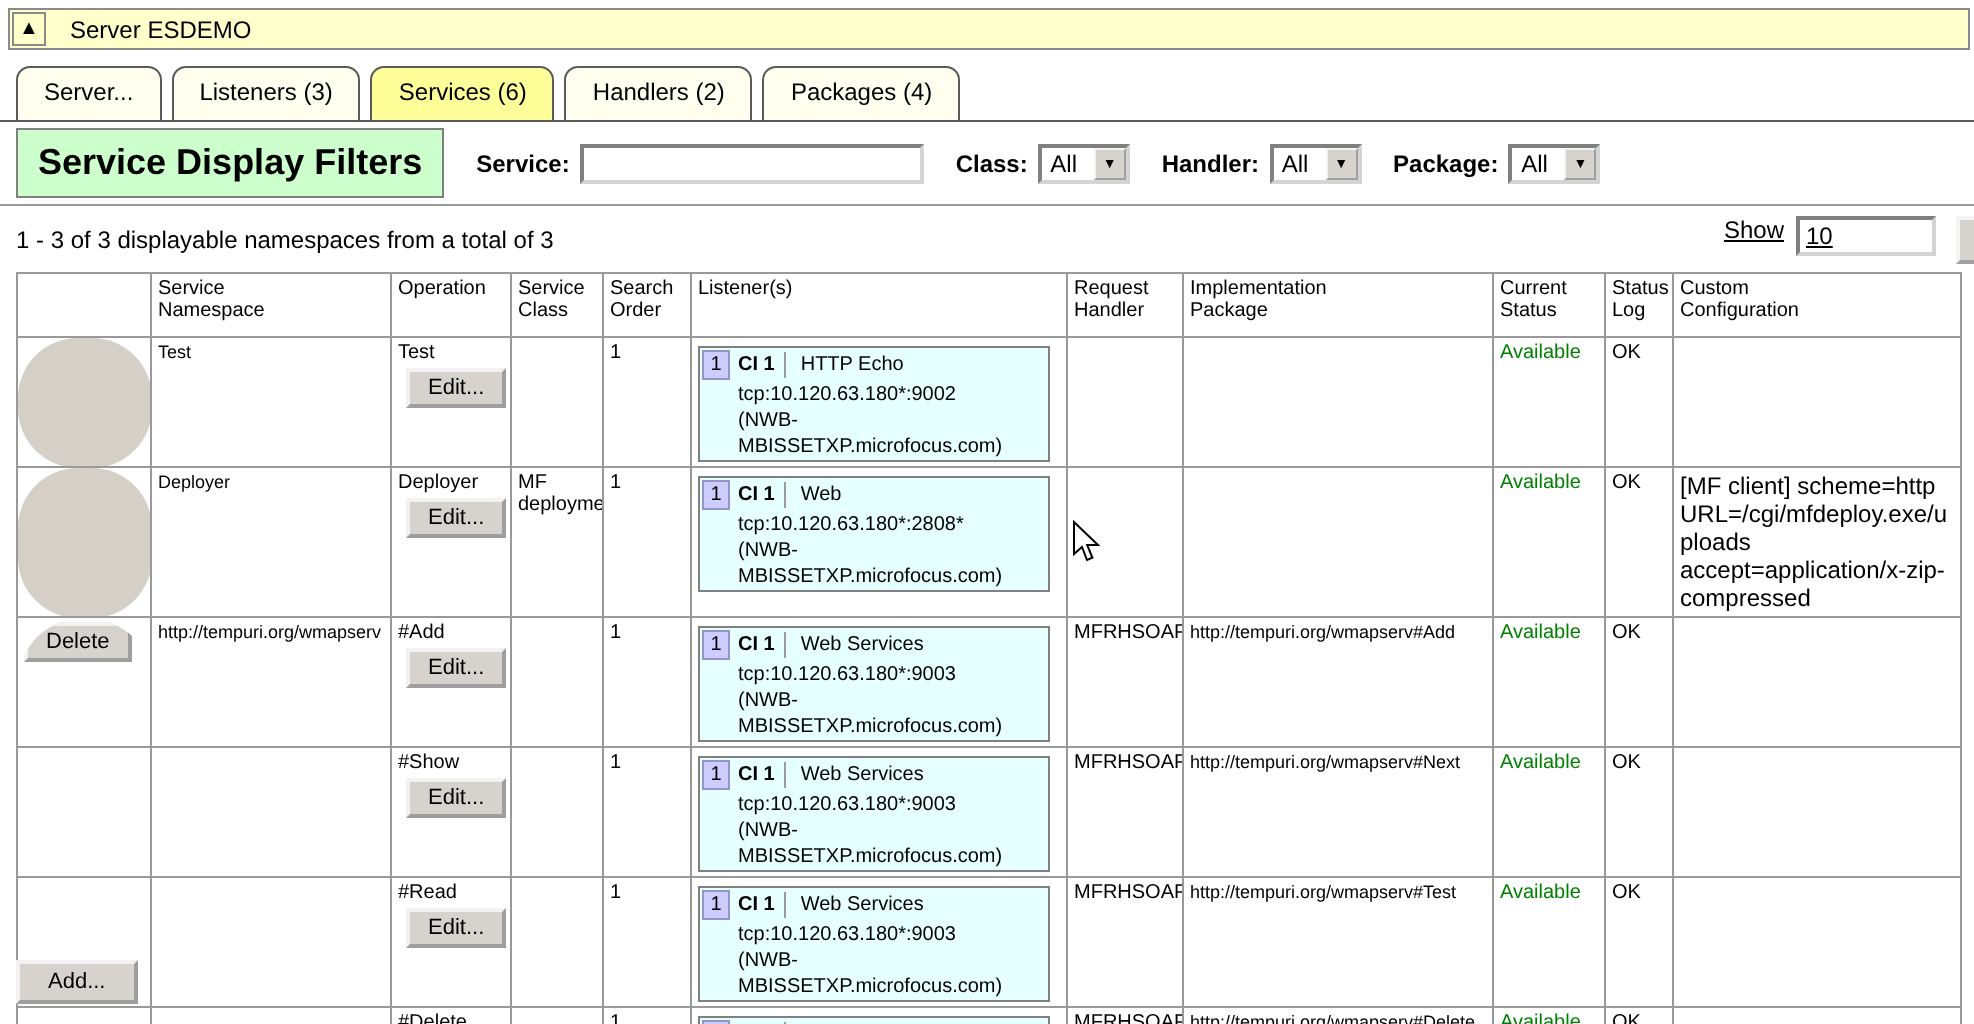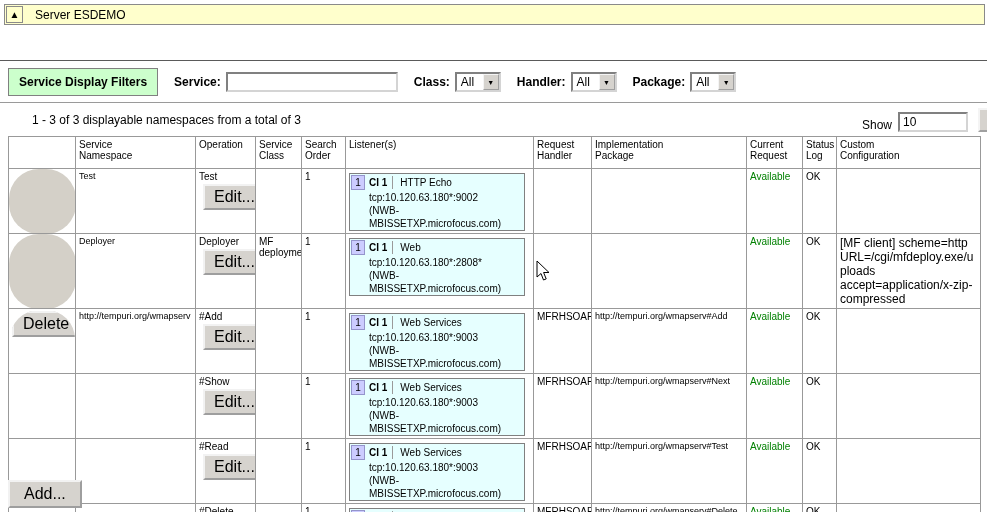--- a/index.html
+++ b/index.html
@@ -21,35 +21,35 @@
   .tab { border:1px solid #5a5a5a; border-radius:7px 7px 0 0;
          background:var(--tab-inactive-bg,#fffff0); padding:5px 13px 4px 13px;
          font-size:12px; white-space:nowrap; cursor:default; }
   .tab.active { background:var(--tab-active-bg,#ffff99); }
   .tabline { position:absolute; left:0; top:60px; width:987px; height:0; border-top:1px solid #5a5a5a; }
 
   
   .filters { position:absolute; left:0; top:61px; width:987px; height:42px;
              border-bottom:1px solid #9a9a9a; display:flex; align-items:center; }
   .ftitle { margin-left:8px; background:var(--filter-title-bg,#ccffcc); border:1px solid #808080;
-            padding:6px 10px; font-weight:bold; font-size:12px; white-space:nowrap; }
+            padding:6px 10px; font-weight:bold; font-size:18px; white-space:nowrap; }
   .flabel { font-weight:bold; font-size:12px; margin-left:16px; margin-right:5px; white-space:nowrap; }
   .tinput { width:172px; height:20px; border:2px inset #d4d4d4; background:#fff;
             font-family:inherit; font-size:12px; padding:1px 3px; }
   .sel { display:inline-flex; align-items:center; border:2px inset #d4d4d4; background:#fff;
          height:20px; font-size:12px; cursor:default; }
-  .sel .val { padding:0 8px 0 4px; min-width:26px; }
+  .sel .val { padding:0 8px 0 4px; min-width:26px;text-align:center; }
   .sel .dd { width:16px; height:16px; background:var(--button-face,#d6d3ce);
              border:1px outset #f4f4f4; font-size:7px; line-height:15px; text-align:center; color:#000; }
 
   
   .summary { position:absolute; left:0; top:103px; width:987px; height:33px;
-             display:flex; align-items:center; font-size:12px;padding-left:24px; }
+             display:flex; align-items:center; font-size:12px; }
   .count { margin-left:8px; }
-  .sright { margin-left:auto; display:flex; align-items:flex-end; }
+  .sright { margin-left:auto; display:flex; align-items:flex-start;text-decoration:underline; }
   .slabel { margin-right:6px; }
   .show-input { width:70px; height:20px; border:2px inset #d4d4d4; font-family:inherit;
                 font-size:12px; padding:1px 3px; }
   .ssuffix { margin-left:8px; }
   .cutoff-btn { width:12px; height:24px; background:var(--button-face,#d6d3ce);
                 border:2px outset #f4f4f4; margin-left:10px; margin-right:-3px; }
 
   
   table.grid { position:absolute; left:8px; top:136px; width:972px; border-collapse:collapse;
                table-layout:fixed; font-size:10px; }
@@ -67,38 +67,45 @@
   .lbox { border:1px solid #808080; background:var(--listener-bg,#e6ffff); margin:2px 0 0 0;
           width:176px; font-size:10px; line-height:13px; }
   .lhead { display:flex; align-items:center; }
   .lnum { background:var(--listener-num-bg,#ccccff); border:1px solid #9595cc; width:14px;
           text-align:center; margin:1px 2px 1px 1px; }
   .lid { padding:0 5px 0 2px; border-right:1px solid #9a9a9a;font-weight:bold; }
   .lname { padding:0 7px; }
   .laddr, .lhost { padding:0 3px 0 19px; }
 
   
-  .btn { font-family:inherit; font-size:16px; background:var(--button-face,#d6d3ce);
+  .btn { font-family:inherit; font-size:11px; background:var(--button-face,#d6d3ce);
          border:2px outset #f2f2f2; padding:2px 9px; color:#000; cursor:default; }
   .editbtn { margin-left:4px; }
   .del-wrap { padding:2px 2px;border-radius:30px; }
   .add-btn { position:absolute; left:8px; top:480px; padding:3px 14px; }
 
   .cursor { position:absolute; left:536px; top:260px; }
 </style>
 </head>
 <body>
 
 <div class="page">
 
   <div class="banner">
     <span class="tribox">▲</span>
     <span class="banner-text"><span>Server </span><b>ESDEMO</b></span>
   </div>
 
+  <div class="tabs" id="tabs">
+      <div class="tab">Server...</div>
+      <div class="tab">Listeners (3)</div>
+      <div class="tab active">Services (6)</div>
+      <div class="tab">Handlers (2)</div>
+      <div class="tab">Packages (4)</div>
+    </div>
   <div class="tabline"></div>
 
   <div class="filters">
     <span class="ftitle">Service Display Filters</span>
     <label class="flabel">Service:</label>
     <input class="tinput" type="text" value="" style="">
     <label class="flabel">Class:</label>
     <span class="sel">
       <span class="val">All</span>
       <span class="dd">▼</span>
@@ -147,21 +154,21 @@
           <th>Service
 Class</th>
           <th>Search
 Order</th>
           <th>Listener(s)</th>
           <th>Request
 Handler</th>
           <th>Implementation
 Package</th>
           <th>Current
-Request</th>
+Status</th>
           <th>Status
 Log</th>
           <th>Custom
 Configuration</th>
         </tr>
       </thead>
     <tbody id="tbody">
         <tr>
           <td class="c-action del-wrap graycell"></td>
           <td class="c-ns">Test</td>

